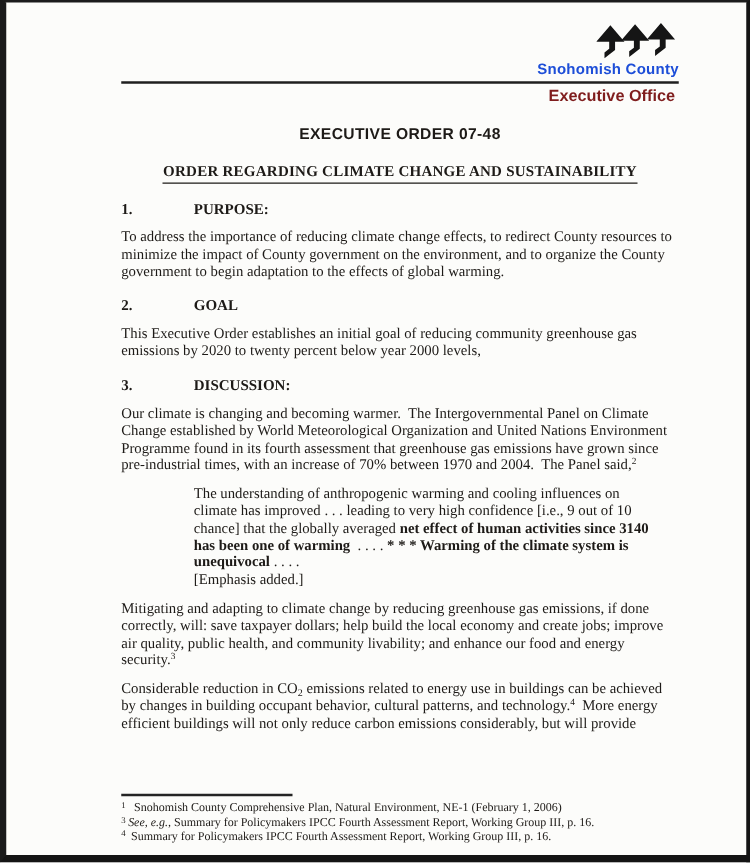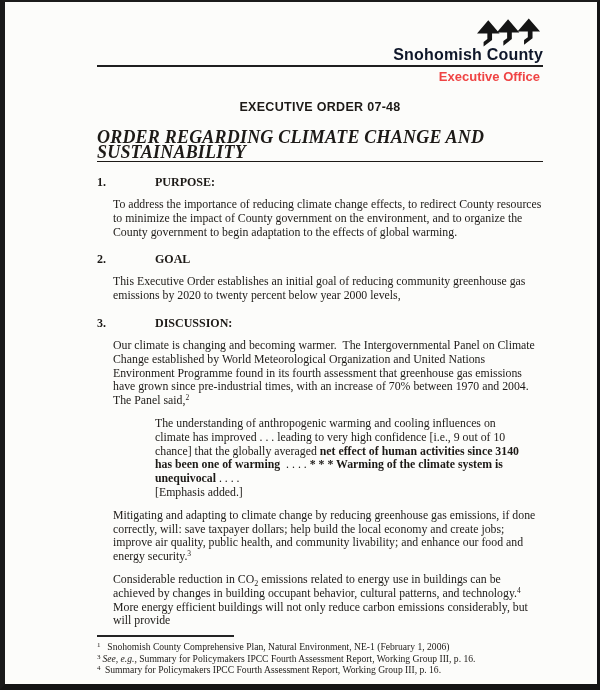--- a/index.html
+++ b/index.html
@@ -19,49 +19,49 @@
   .content {
     box-sizing:border-box;
     width:100%; height:100%;
     padding:12px 54px 0 92px;
   }
   
   .hdr { text-align:right; }
   .hdr-logo { line-height:0; margin-top:4px; margin-right:2px; }
   .org-name {
     font-family:"Liberation Sans","DejaVu Sans",sans-serif;
-    font-weight:bold; font-size:16px; line-height:16px;
-    letter-spacing:.2px; color:#0f172a;text-align:right;
+    font-weight:bold; font-size:12px; line-height:16px;
+    letter-spacing:.2px; color:#1d4ed8;text-align:right;
   }
   .hdr-rule { border-top:2px solid #1f1f1f; margin-top:2px; }
   .office-name {
     font-family:"Liberation Sans","DejaVu Sans",sans-serif;
     font-weight:bold; font-size:13px; line-height:15px;
-    margin-top:2px; margin-right:3px; color:#ef4444;
+    margin-top:2px; margin-right:3px; color:#7f1d1d;
   }
   
   h1.doc-title {
     margin:16px 0 16px 0; text-align:center;
     font-family:"Liberation Sans","DejaVu Sans",sans-serif;
     font-weight:bold; font-size:12.5px; line-height:14px; letter-spacing:.3px;
   }
   h2.doc-subtitle {
-    margin:9px 0 0 0; text-align:left;
-    font-weight:bold; font-size:18px; line-height:15px; letter-spacing:.2px;font-style:italic;
+    margin:9px 0 0 0; text-align:center;
+    font-weight:bold; font-size:12px; line-height:15px; letter-spacing:.2px;
   }
   h2.doc-subtitle span {
     display:inline-block;
     border-bottom:1.6px solid #1d1a17;
     padding-bottom:1px;
   }
   
   .section { display:flex; margin-top:13px; font-weight:bold; font-size:12px; line-height:14px; }
   .section .num { width:58px; flex:none; }
   p.body-p {
-    margin:9px 0 0 16px;
+    margin:9px 0 0 0;
     font-size:11.8px; line-height:13.8px;
     white-space:pre-wrap;
   }
   p.indented { margin-left:58px; }
   p.quote { margin-left:58px; padding-right:24px; }
   .fref { font-size:7.5px; vertical-align:4px; line-height:0; }
   .fsub { font-size:8px; vertical-align:-3px; line-height:0; }
   
   .footnotes {
     position:absolute; left:92px; right:58px; bottom:8px;

